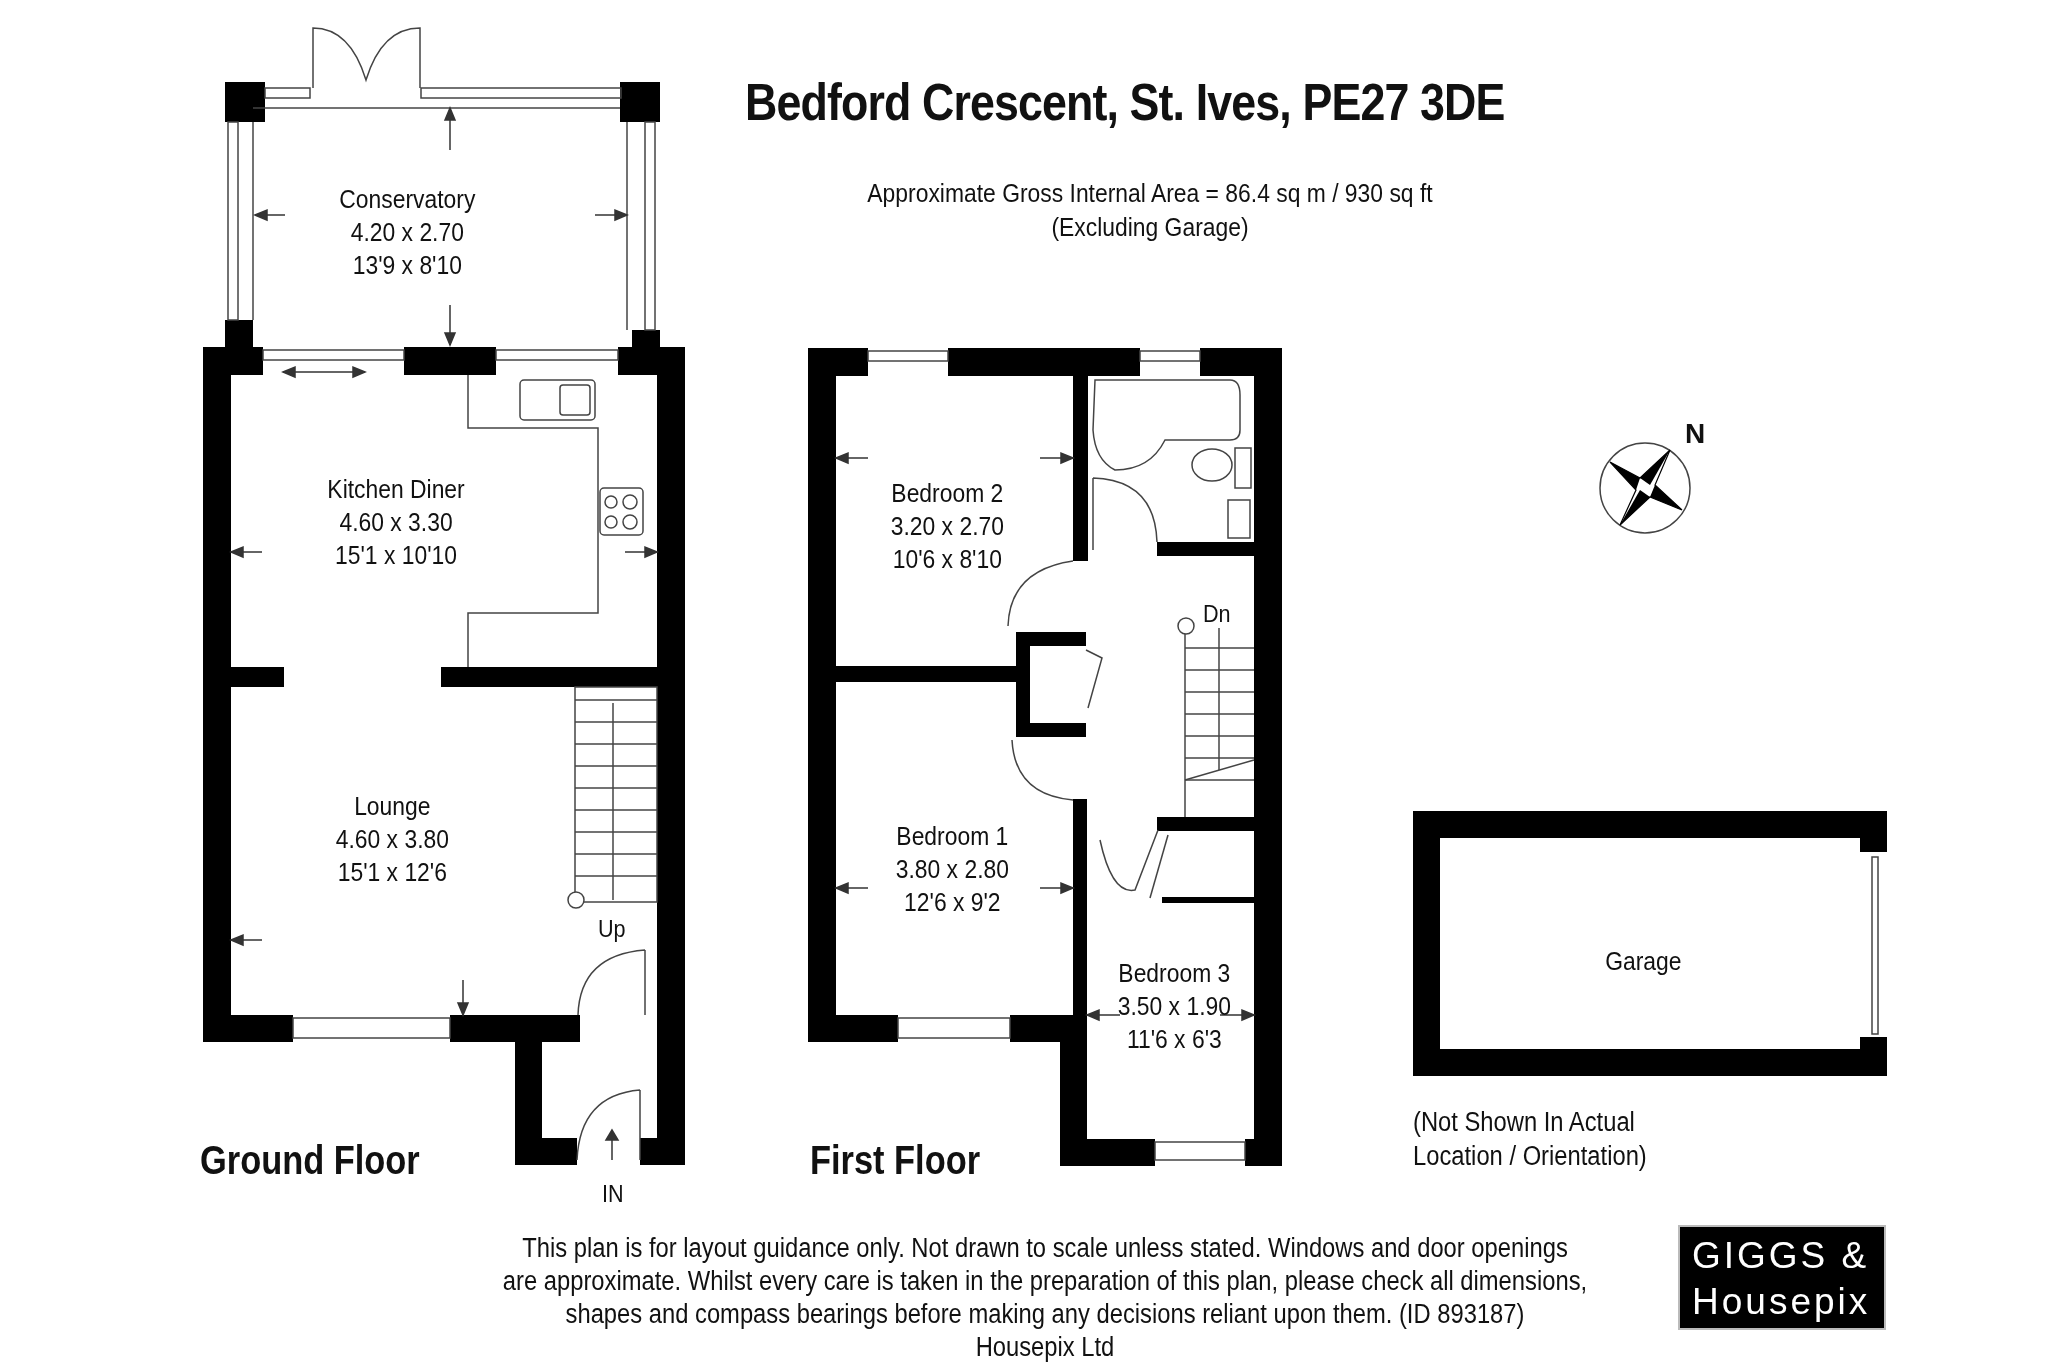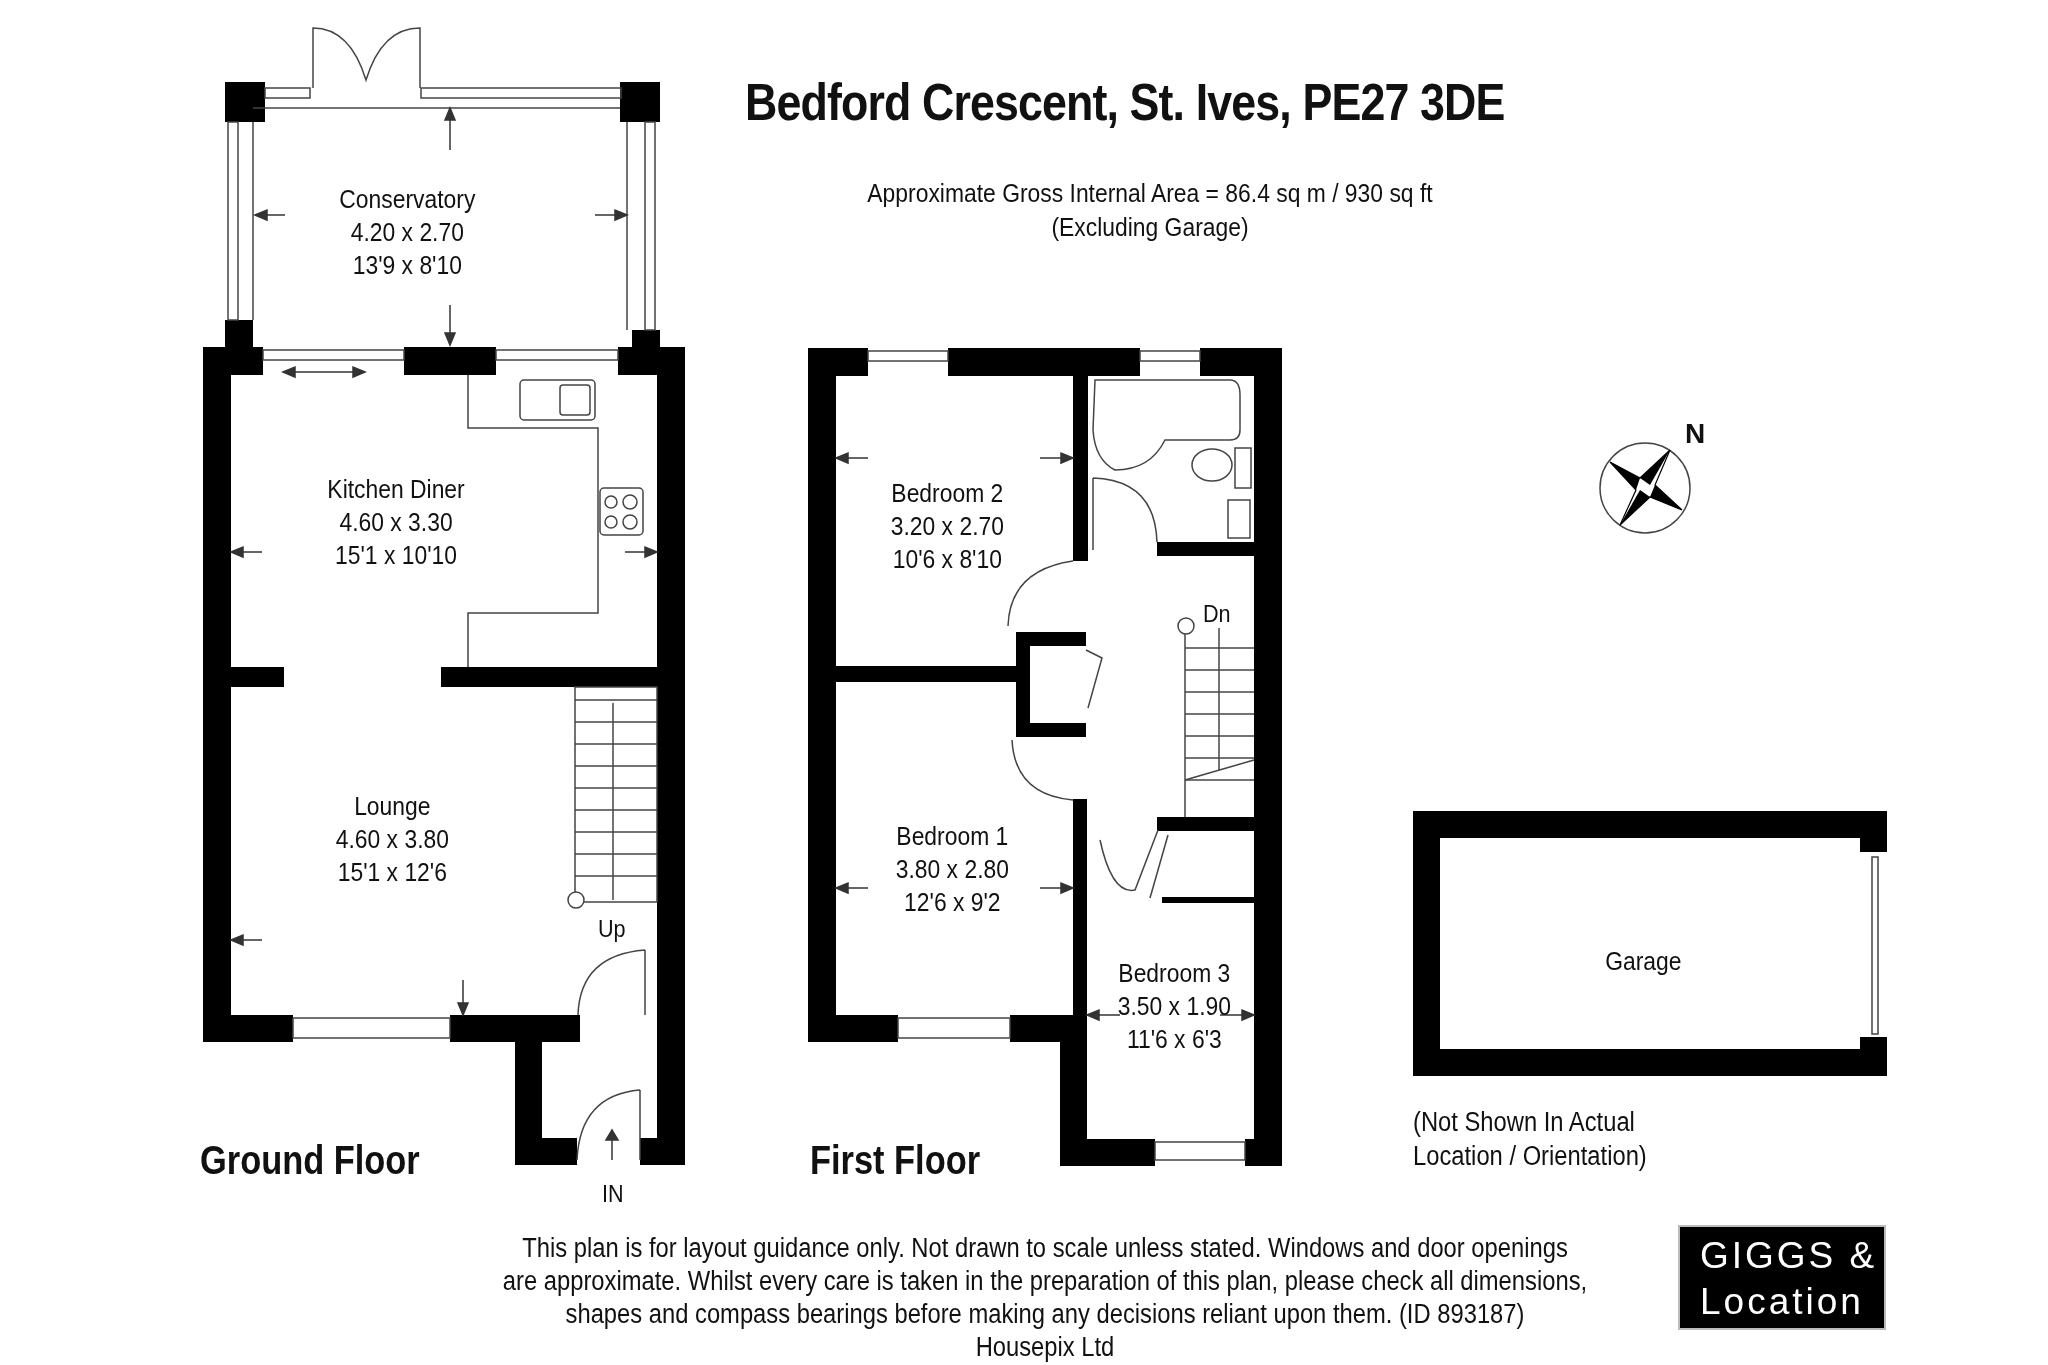--- a/index.html
+++ b/index.html
@@ -6,21 +6,21 @@
   body{width:2048px;height:1365px;position:relative;overflow:hidden;font-family:"Liberation Sans",sans-serif;color:#111;}
   .abs{position:absolute;}
   svg.plan{position:absolute;left:0;top:0;}
   .title{left:745px;top:72px;font-size:52px;font-weight:bold;letter-spacing:-1px;transform:scaleX(0.86);transform-origin:left top;white-space:nowrap;}
   .area{left:700px;top:176px;width:900px;text-align:center;font-size:26px;line-height:34px;transform:scaleX(0.88);transform-origin:center top;}
   .room{position:absolute;text-align:center;font-size:26px;line-height:33px;transform:scaleX(0.88);white-space:nowrap;}
   .floor{position:absolute;font-size:40px;font-weight:bold;transform:scaleX(0.86);transform-origin:left top;white-space:nowrap;}
   .small{position:absolute;font-size:24px;white-space:nowrap;transform:scaleX(0.9);transform-origin:left top;}
   .note{left:1413px;top:1105px;font-size:27px;line-height:34px;transform:scaleX(0.88);transform-origin:left top;position:absolute;white-space:nowrap;}
   .footer{left:420px;top:1232px;width:1250px;text-align:center;font-size:27px;line-height:33px;position:absolute;transform:scaleX(0.88);transform-origin:center top;}
-  .logo{position:absolute;left:1678px;top:1225px;width:208px;height:105px;background:#000;border:2px solid #bbb;box-sizing:border-box;color:#fff;font-size:37px;line-height:46px;letter-spacing:3px;padding:6px 0 0 20px;}
+  .logo{position:absolute;left:1678px;top:1225px;width:208px;height:105px;background:#000;border:2px solid #bbb;box-sizing:border-box;color:#fff;font-size:37px;line-height:46px;letter-spacing:3px;padding:6px 0 0 12px;}
   .logo span{display:block;white-space:nowrap;}
   .compass-n{position:absolute;left:1685px;top:418px;font-size:28px;font-weight:bold;}
 </style>
 </head>
 <body>
 
 <svg class="plan" width="2048" height="1365" viewBox="0 0 2048 1365">
   <g fill="#000" stroke="none">
 
     <rect x="225" y="82" width="40" height="40"></rect>
@@ -250,14 +250,14 @@
 
 <div class="footer">
   <div>This plan is for layout guidance only. Not drawn to scale unless stated. Windows and door openings</div>
   <div>are approximate. Whilst every care is taken in the preparation of this plan, please check all dimensions,</div>
   <div>shapes and compass bearings before making any decisions reliant upon them. (ID 893187)</div>
   <div>Housepix Ltd</div>
 </div>
 
 <div class="logo">
   <span>GIGGS &amp;</span>
-  <span>Location</span>
+  <span>Housepix</span>
 </div>
 
 </body></html>

